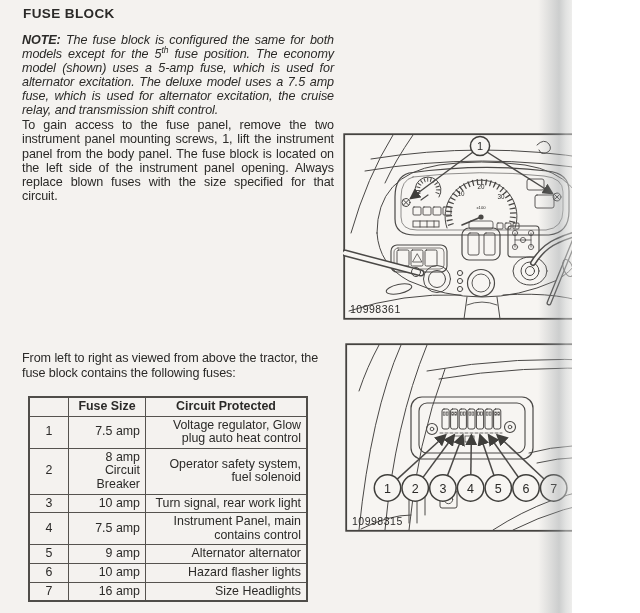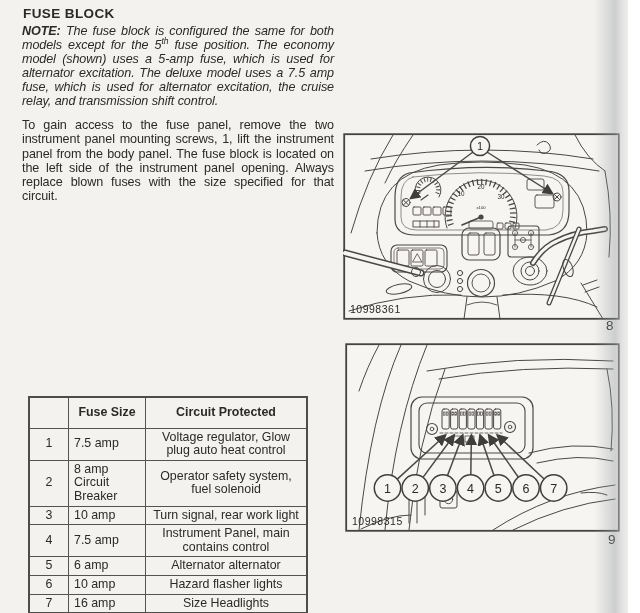--- a/index.html
+++ b/index.html
@@ -1,50 +1,50 @@
 <!DOCTYPE html>
 <html><head>
 <meta charset="utf-8">
 <style>
   html,body { margin:0; padding:0; }
   .page {
-    position:relative; width:628px; height:613px;
+    position:relative; width:572px; height:613px;
     background:#f4f2ef; overflow:hidden;
     font-family:"Liberation Sans", sans-serif;
     color:#2b2a28;
   }
   .edge-shadow {
     position:absolute; top:0; right:0; width:34px; height:613px;
     background:linear-gradient(90deg, rgba(244,242,239,0) 0%, rgba(150,156,160,0.42) 62%, rgba(210,213,214,0.55) 82%, rgba(232,233,233,0.5) 100%);
     pointer-events:none;
   }
   .title {
     position:absolute; left:23px; top:6px; margin:0;
     font-size:13.5px; font-weight:bold; letter-spacing:0.4px;
   }
   .para { position:absolute; left:22px; width:312px; margin:0;
     font-size:12.6px; line-height:14px; text-align:justify; letter-spacing:-0.1px; }
-  .note-p { top:24px; font-style:italic; }
+  .note-p { top:33px; font-style:italic; }
   .note-lbl { font-weight:bold; }
   .note-p sup { font-size:8.5px; line-height:0; vertical-align:super; }
   .access-p { top:118px; line-height:14.3px; }
   .intro-p { top:351px; line-height:14.6px; text-align:left; }
 
   table.fuse-table {
     position:absolute; left:28px; top:396px; width:280px;
     border-collapse:collapse; font-size:12.4px;
     border:2px solid #4f4d49;
   }
   .fuse-table th, .fuse-table td {
     border:1px solid #55534f; line-height:13.6px; padding:2px 5px;
   }
-  .fuse-table th { font-weight:bold; text-align:center; padding:8px 4px; }
+  .fuse-table th { font-weight:bold; text-align:center; padding:2px 4px; }
   .fuse-table td.num { text-align:center; width:28px; }
-  .fuse-table td.size { text-align:left; width:66px;margin-left:15px; }
-  .fuse-table td.circuit { text-align:center;margin-left:48px; }
+  .fuse-table td.size { text-align:right; width:66px;margin-left:15px; }
+  .fuse-table td.circuit { text-align:right;margin-left:48px; }
 
   .figure { position:absolute; }
   .fig8 { left:343px; top:133px; }
   .fig9 { left:345px; top:343px; }
   .fig-num { position:absolute; font-size:13.5px; color:#2b2a28; }
   .fig-num-8 { left:606px; top:318px; }
   .fig-num-9 { left:608px; top:532px; }
 
   svg { display:block; }
   svg text { font-family:"Liberation Sans", sans-serif; fill:#2b2a28; }
@@ -54,20 +54,21 @@
 <body>
 
 <div class="page">
 
   <h1 class="title">FUSE BLOCK</h1>
 
   <p class="para note-p"><span class="note-lbl">NOTE:</span><span> The fuse block is configured the same for both models except for the 5</span><sup>th</sup><span> fuse position. The economy model (shown) uses a 5-amp fuse, which is used for alternator excitation. The deluxe model uses a 7.5 amp fuse, which is used for alternator excitation, the cruise relay, and transmission shift control.</span></p>
 
   <p class="para access-p">To gain access to the fuse panel, remove the two instrument panel mounting screws, 1, lift the instrument panel from the body panel. The fuse block is located on the left side of the instrument panel opening. Always replace blown fuses with the size specified for that circuit.</p>
 
+  <p class="para intro-p">From left to right as viewed from above the tractor, the fuse block contains the following fuses:</p>
 
   <table class="fuse-table">
     <thead>
       <tr>
         <th class="num"></th>
         <th class="size">Fuse Size</th>
         <th class="circuit">Circuit Protected</th>
       </tr>
     </thead>
     <tbody id="fuse-rows">
@@ -86,21 +87,21 @@
           <td class="size">10 amp</td>
           <td class="circuit">Turn signal, rear work light</td>
         </tr>
         <tr>
           <td class="num">4</td>
           <td class="size">7.5 amp</td>
           <td class="circuit">Instrument Panel, main contains control</td>
         </tr>
         <tr>
           <td class="num">5</td>
-          <td class="size">6 amp</td>
+          <td class="size">9 amp</td>
           <td class="circuit">Alternator alternator</td>
         </tr>
         <tr>
           <td class="num">6</td>
           <td class="size">10 amp</td>
           <td class="circuit">Hazard flasher lights</td>
         </tr>
         <tr>
           <td class="num">7</td>
           <td class="size">16 amp</td>

